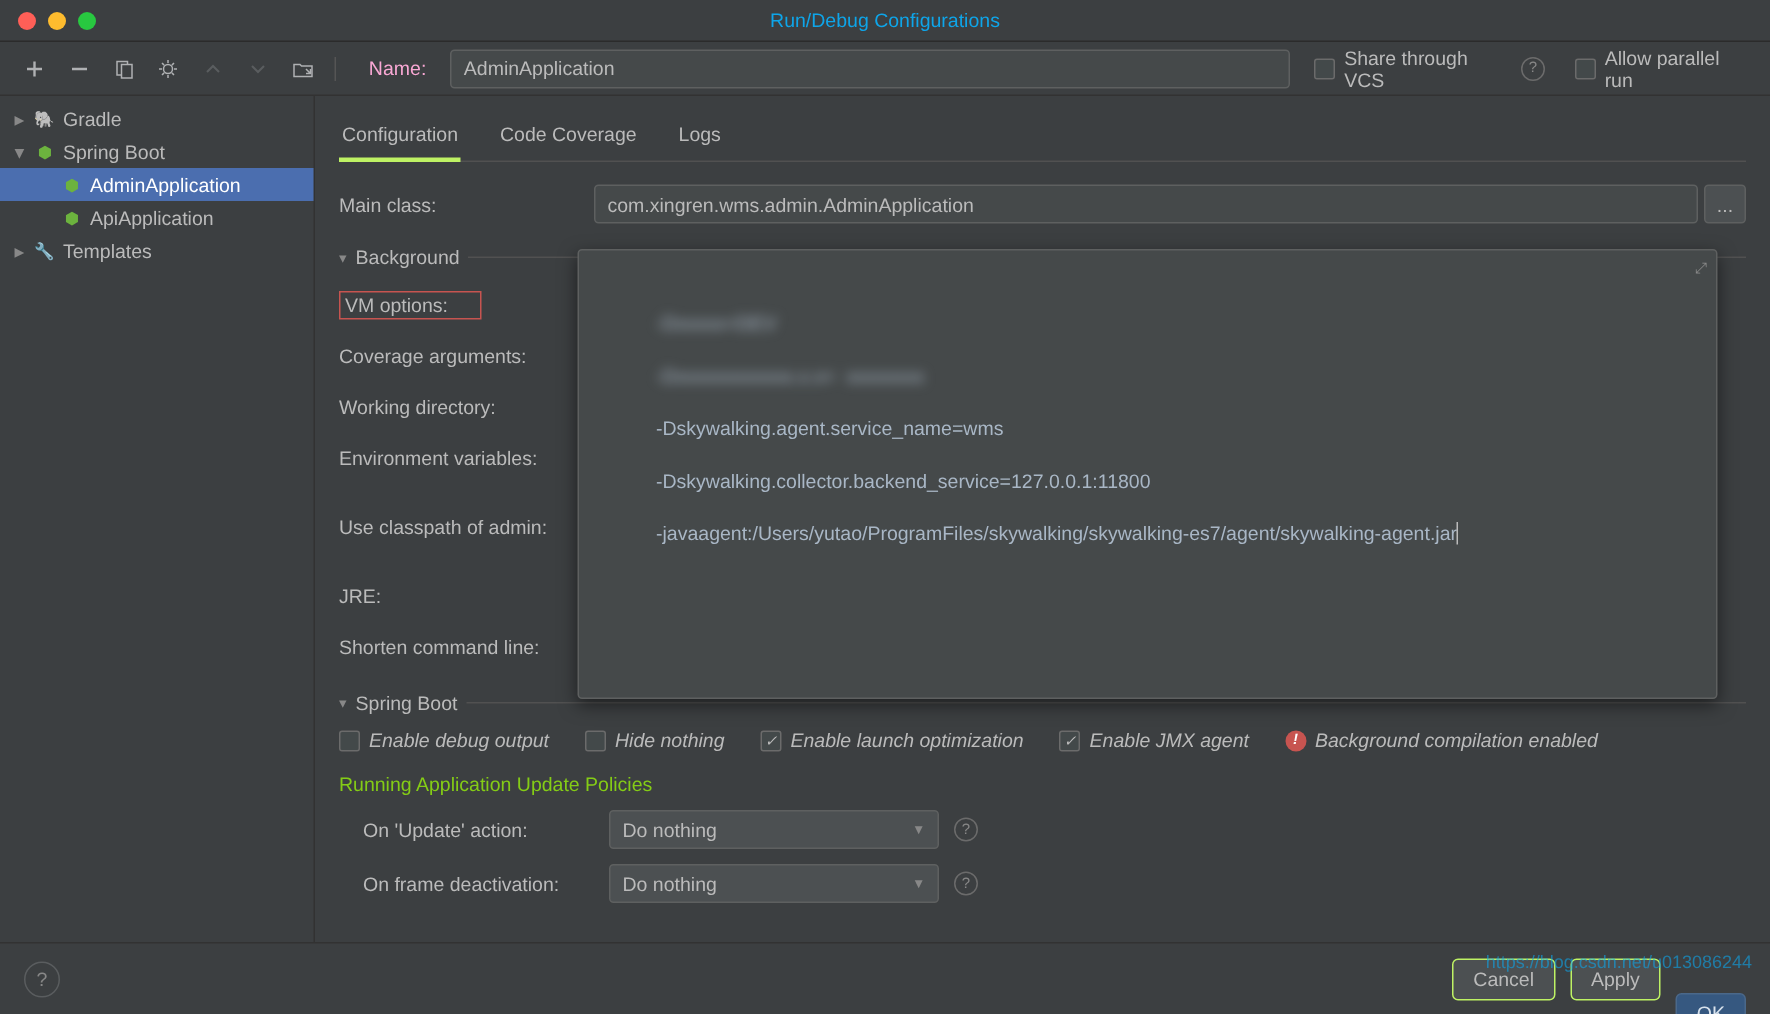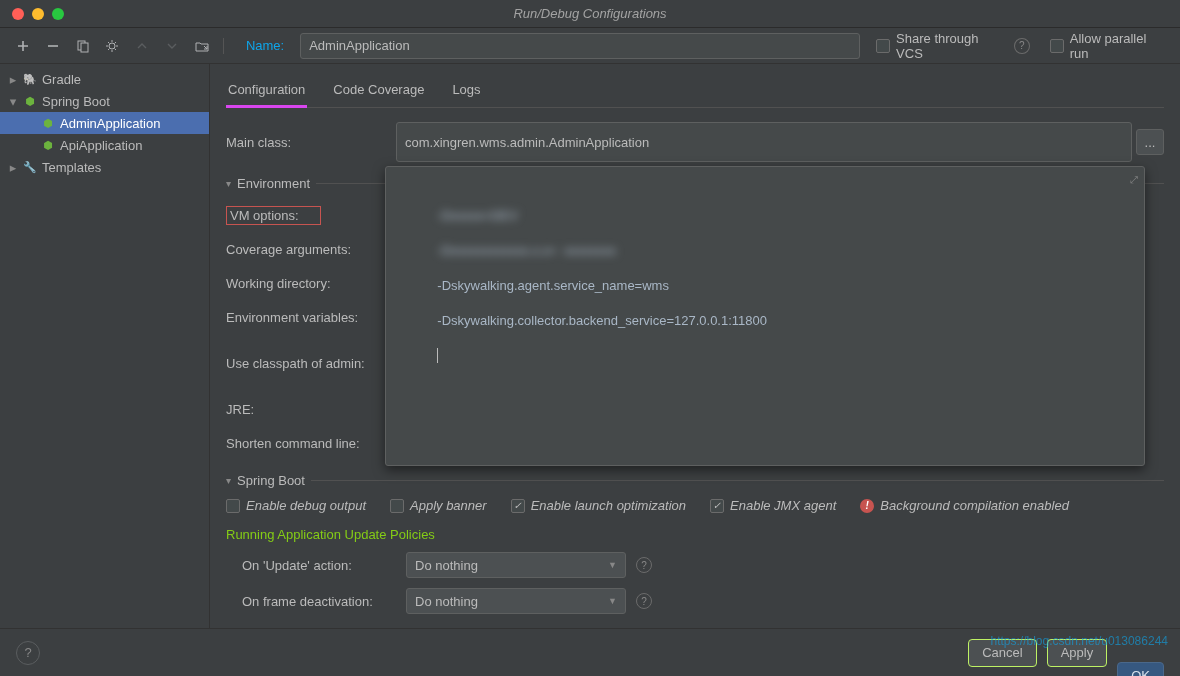--- a/index.html
+++ b/index.html
@@ -4,51 +4,51 @@
 <style>
 * { margin: 0; padding: 0; box-sizing: border-box; font-family: -apple-system, "Segoe UI", sans-serif; font-size: 13px; }
 body { background: #3c3f41; color: #bbbbbb; width: 1180px; height: 676px; overflow: hidden; }
 
 .titlebar { height: 28px; background: #3c3f41; display: flex; align-items: center; position: relative; border-bottom: 1px solid #2b2b2b; }
 .traffic-lights { display: flex; gap: 8px; padding-left: 12px; }
 .tl { width: 12px; height: 12px; border-radius: 50%; }
 .tl.red { background: #ff5f57; }
 .tl.yellow { background: #febc2e; }
 .tl.green { background: #28c840; }
-.title { position: absolute; left: 50%; transform: translateX(-50%); color: #a3a3a3; font-style: italic; }
+.title { position: absolute; left: 50%; transform: translateX(-50%); color: #0ea5e9; }
 
 .toolbar { height: 36px; display: flex; align-items: center; padding: 0 12px; gap: 8px; border-bottom: 1px solid #323232; }
 .toolbar .tbtn { width: 22px; height: 22px; display: flex; align-items: center; justify-content: center; color: #afb1b3; cursor: pointer; }
 .toolbar .tbtn.disabled { color: #5a5d5f; }
 .toolbar .sep { width: 1px; height: 16px; background: #555; margin: 0 2px; }
-.name-label { margin-left: 12px; color: #0ea5e9; }
+.name-label { margin-left: 12px; color: #f9a8d4; }
 .name-input { flex: 0 0 560px; margin-left: 8px; height: 26px; background: #45494a; border: 1px solid #5e6060; padding: 0 8px; color: #bbb; border-radius: 3px; }
 .spacer { flex: 1; }
 .chk { display: flex; align-items: center; gap: 6px; color: #bbb; cursor: pointer; }
 .chk .box { width: 14px; height: 14px; border: 1px solid #6b6b6b; background: #43494a; border-radius: 2px; display: flex; align-items: center; justify-content: center; }
 .chk .box.checked::after { content: "✓"; color: #bbb; font-size: 10px; }
 .qmark { width: 16px; height: 16px; border: 1px solid #6b6b6b; border-radius: 50%; display: flex; align-items: center; justify-content: center; font-size: 10px; color: #888; }
 
 .main { display: flex; height: calc(100% - 28px - 36px - 48px); }
 .sidebar { width: 210px; border-right: 1px solid #323232; padding-top: 4px; }
 .tree-item { display: flex; align-items: center; height: 22px; padding-left: 8px; gap: 4px; cursor: pointer; }
 .tree-item.indent { padding-left: 40px; }
 .tree-item.selected { background: #4b6eaf; color: #fff; }
 .tree-item .arrow { width: 10px; height: 10px; display: flex; align-items: center; justify-content: center; color: #888; }
 .tree-icon { width: 16px; height: 16px; display: flex; align-items: center; justify-content: center; font-size: 11px; }
 
 .content { flex: 1; padding: 12px 16px 4px 16px; position: relative; overflow: hidden; }
 .tabs { display: flex; gap: 24px; border-bottom: 1px solid #515151; margin-bottom: 14px; }
 .tab { padding: 6px 2px 8px 2px; color: #bbb; cursor: pointer; }
-.tab.active { border-bottom: 3px solid #d946ef; margin-bottom: -1px; }
+.tab.active { border-bottom: 3px solid #bef264; margin-bottom: -1px; }
 
 .form-row { display: flex; align-items: center; margin-bottom: 6px; min-height: 28px; }
 .form-row .label { width: 170px; color: #bbb; }
 .form-row .label.highlighted { outline: 1px solid #c75450; outline-offset: -1px; padding: 2px 4px; width: auto; min-width: 95px; }
-.input { flex: 1; height: 40px; background: #45494a; border: 1px solid #5e6060; padding: 0 8px; color: #bbb; border-radius: 3px; }
+.input { flex: 1; height: 26px; background: #45494a; border: 1px solid #5e6060; padding: 0 8px; color: #bbb; border-radius: 3px; }
 .browse-btn { width: 28px; height: 26px; margin-left: 4px; background: #4c5052; border: 1px solid #5e6060; border-radius: 3px; color: #bbb; display: flex; align-items: center; justify-content: center; cursor: pointer; }
 
 .section-header { display: flex; align-items: center; gap: 6px; margin: 14px 0 10px 0; color: #bbb; }
 .section-header .line { flex: 1; height: 1px; background: #515151; }
 .collapse-arrow { font-size: 10px; color: #888; }
 
 .popup-textarea { position: absolute; left: 175px; top: 102px; width: 760px; height: 300px; background: #45494a; border: 1px solid #5e6060; border-radius: 3px; padding: 6px 8px; color: #a9b7c6; font-family: Menlo, Consolas, monospace; font-size: 12px; line-height: 17px; white-space: pre-wrap; box-shadow: 0 4px 12px rgba(0,0,0,0.5); z-index: 10; }
 .popup-textarea .shrink { position: absolute; top: 4px; right: 6px; color: #888; font-size: 10px; cursor: pointer; }
 .blur { filter: blur(4px); display: inline-block; }
 .cursor { border-left: 1px solid #bbb; }
@@ -174,21 +174,21 @@
     </div>
 
     <div class="form-row">
       <span class="label">Main class:</span>
       <input class="input" value="com.xingren.wms.admin.AdminApplication" style="">
       <div class="browse-btn">...</div>
     </div>
 
     <div class="section-header">
       <span class="collapse-arrow">▾</span>
-      <span>Environment</span>
+      <span>Background</span>
       <span class="line"></span>
     </div>
 
     <div class="form-row">
         <span class="label highlighted">VM options:</span>
       </div>
     <div class="form-row">
         <span class="label">Coverage arguments:</span>
       </div>
     <div class="form-row">
@@ -206,37 +206,37 @@
     <div class="form-row">
         <span class="label">Shorten command line:</span>
       </div>
 
     <div class="popup-textarea">
       <span class="shrink">⤢</span>
       <span class="blur">-Dxxxxx=DEV</span><br>
       <span class="blur">-Dxxxxxxxxxxxx.x.x=  xxxxxxxx</span><br>
       <span>-Dskywalking.agent.service_name=wms</span><br>
       <span>-Dskywalking.collector.backend_service=127.0.0.1:11800</span><br>
-      <span class="cursor">&nbsp;</span>
+      <span>-javaagent:/Users/yutao/ProgramFiles/skywalking/skywalking-es7/agent/skywalking-agent.jar</span><span class="cursor">&nbsp;</span>
     </div>
 
     <div class="section-header" style="margin-top:16px">
       <span class="collapse-arrow">▾</span>
       <span>Spring Boot</span>
       <span class="line"></span>
     </div>
 
     <div class="chk-row">
       <label class="chk">
           <span class="box"></span>
           <span>Enable debug output</span>
         </label>
       <label class="chk">
           <span class="box"></span>
-          <span>Apply banner</span>
+          <span>Hide nothing</span>
         </label>
       <label class="chk">
           <span class="box checked"></span>
           <span>Enable launch optimization</span>
         </label>
       <label class="chk">
           <span class="box checked"></span>
           <span>Enable JMX agent</span>
         </label>
       <span class="warning-text">

